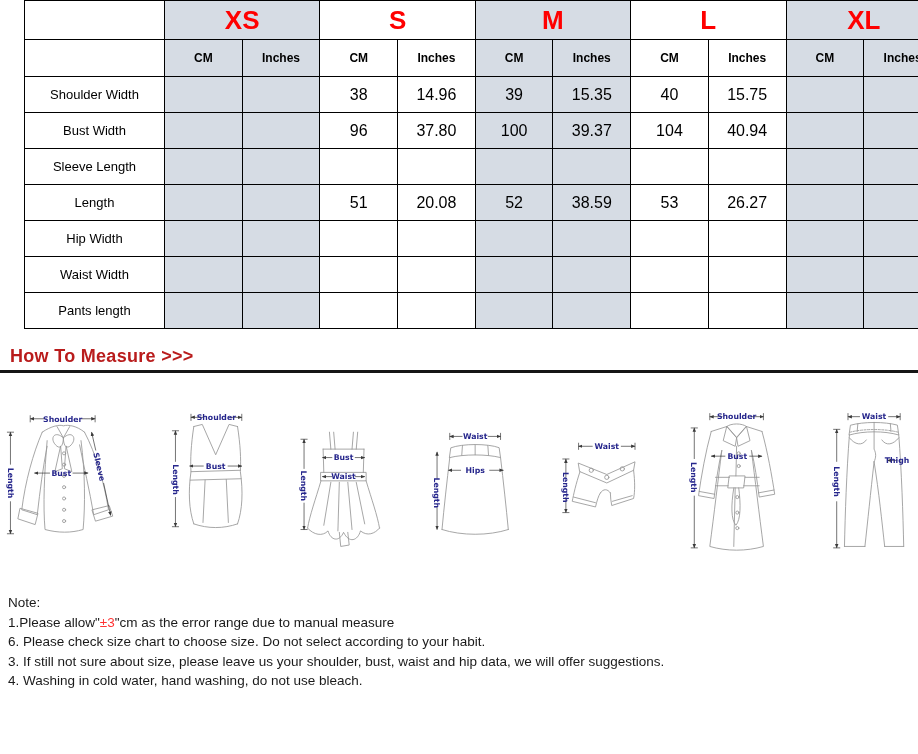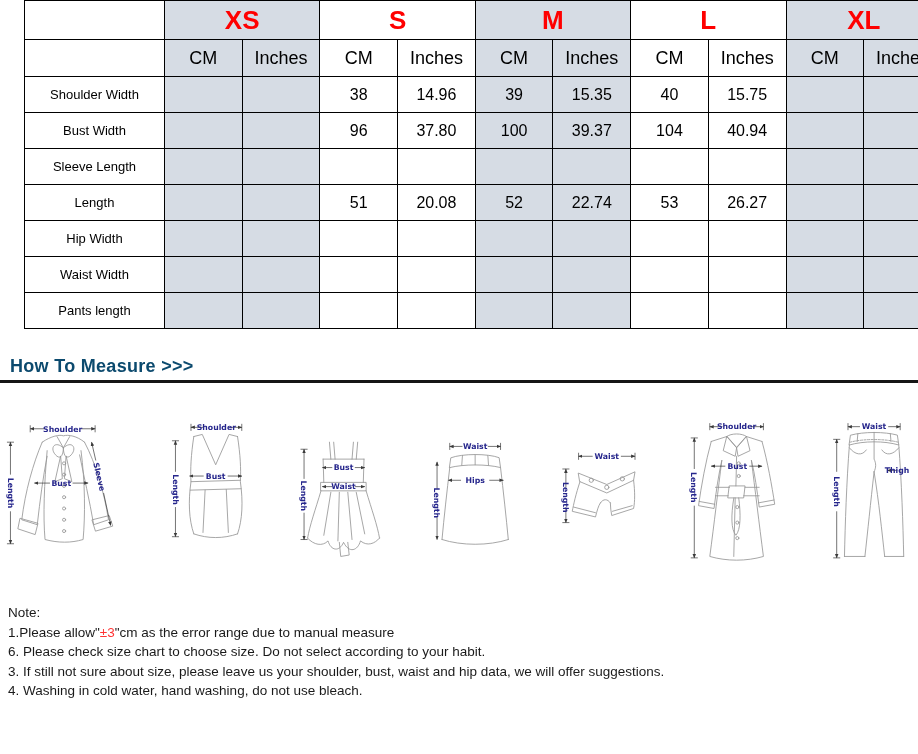--- a/index.html
+++ b/index.html
@@ -7,25 +7,25 @@
   body { width:918px; height:754px; font-family:"Liberation Sans", sans-serif; color:#000; }
   .page { position:relative; width:918px; height:754px; background:#fff; overflow:hidden; }
 
   .title { height:34px; padding-top:6px; text-align:center; font-size:18px; font-weight:bold; letter-spacing:.5px; }
 
   table.size-table { width:918px; border-collapse:collapse; table-layout:fixed;margin-left:24px; }
   .size-table th, .size-table td { border:1px solid #000; text-align:center; vertical-align:middle; overflow:hidden; background:#fff; }
   .size-table .shade { background:#d6dce4; }
   tr.size-row th { height:39px; font-size:26px; font-weight:600; color:#ff0000; }
   tr.size-row th.corner, tr.unit-row th.corner { background:#fff; }
-  tr.unit-row th { height:37px; font-size:18px; font-weight:normal; color:#000; }
+  tr.unit-row th { height:37px; font-size:12px; font-weight:bold; color:#000; }
   tbody td { height:36px; font-size:16px; font-weight:normal; }
   tbody td.rowlabel { font-size:13px; }
 
-  .measure-head { margin:27px 0 3px 10px; font-size:18px; font-weight:bold; color:#0c4a6e; letter-spacing:.3px; }
+  .measure-head { margin:17px 0 3px 10px; font-size:18px; font-weight:bold; color:#b91c1c; letter-spacing:.3px; }
   .rule { height:3px; background:#161616; width:918px; }
 
   .diagrams { display:flex; justify-content:space-between; align-items:flex-start; padding:5px 8px 0 2px; height:213px;gap:44px; }
   .diagrams svg { display:block; }
   .garment { stroke:#979797; fill:none; stroke-width:1.2; stroke-linejoin:round; stroke-linecap:round; }
   .mline { stroke:#3a3a3a; stroke-width:1; fill:none; }
   .mtext { fill:#26268c; font-family:"DejaVu Sans", sans-serif; font-size:11px; font-weight:bold; }
 
   .notes { padding:7px 0 0 8px; font-size:13.5px; line-height:19.5px; color:#1a1a1a; }
   .notes .red { color:#ff3333; }
@@ -113,21 +113,21 @@
           <td class="shade"></td>
           <td class="shade"></td>
         </tr>
         <tr>
           <td class="rowlabel">Length</td>
           <td class="shade"></td>
           <td class="shade"></td>
           <td>51</td>
           <td>20.08</td>
           <td class="shade">52</td>
-          <td class="shade">22.74</td>
+          <td class="shade">38.59</td>
           <td>53</td>
           <td>26.27</td>
           <td class="shade"></td>
           <td class="shade"></td>
         </tr>
         <tr>
           <td class="rowlabel">Hip Width</td>
           <td class="shade"></td>
           <td class="shade"></td>
           <td></td>

